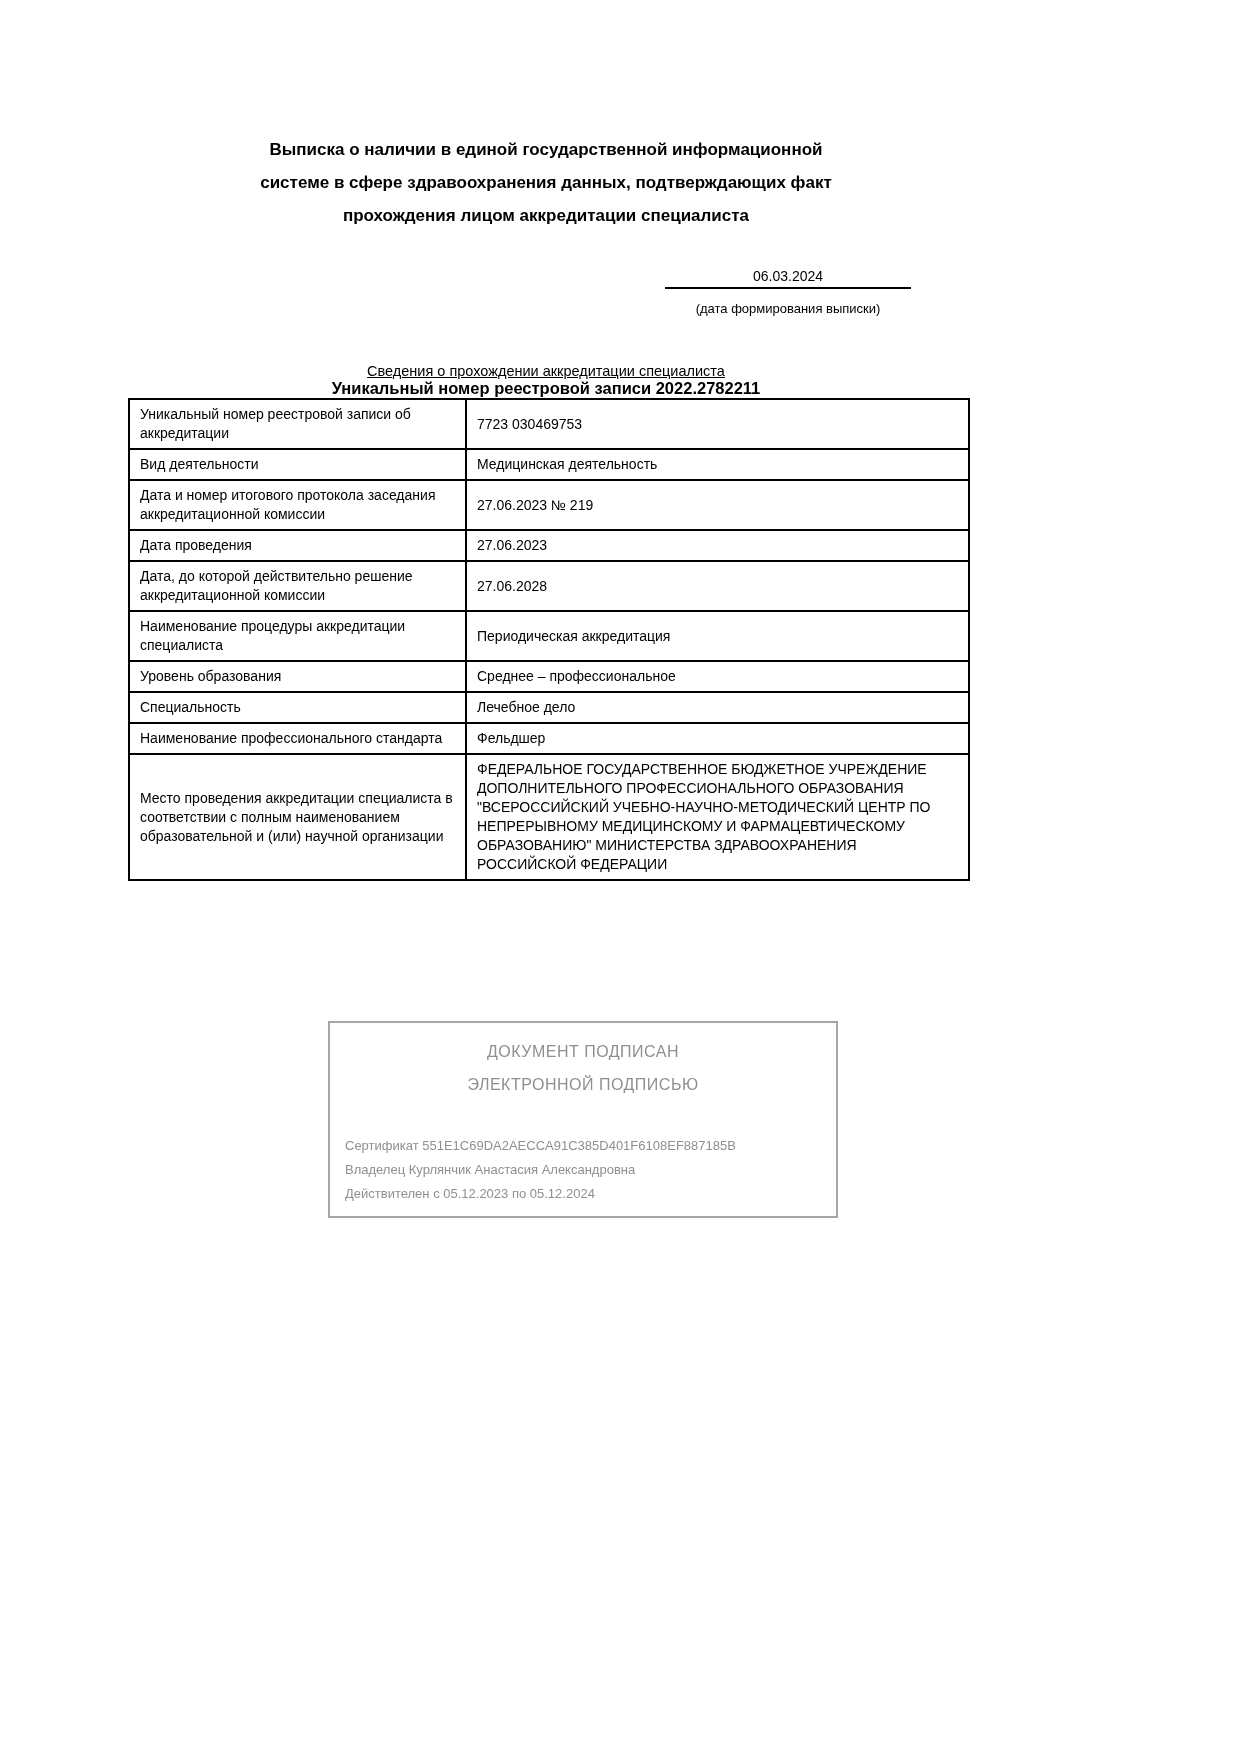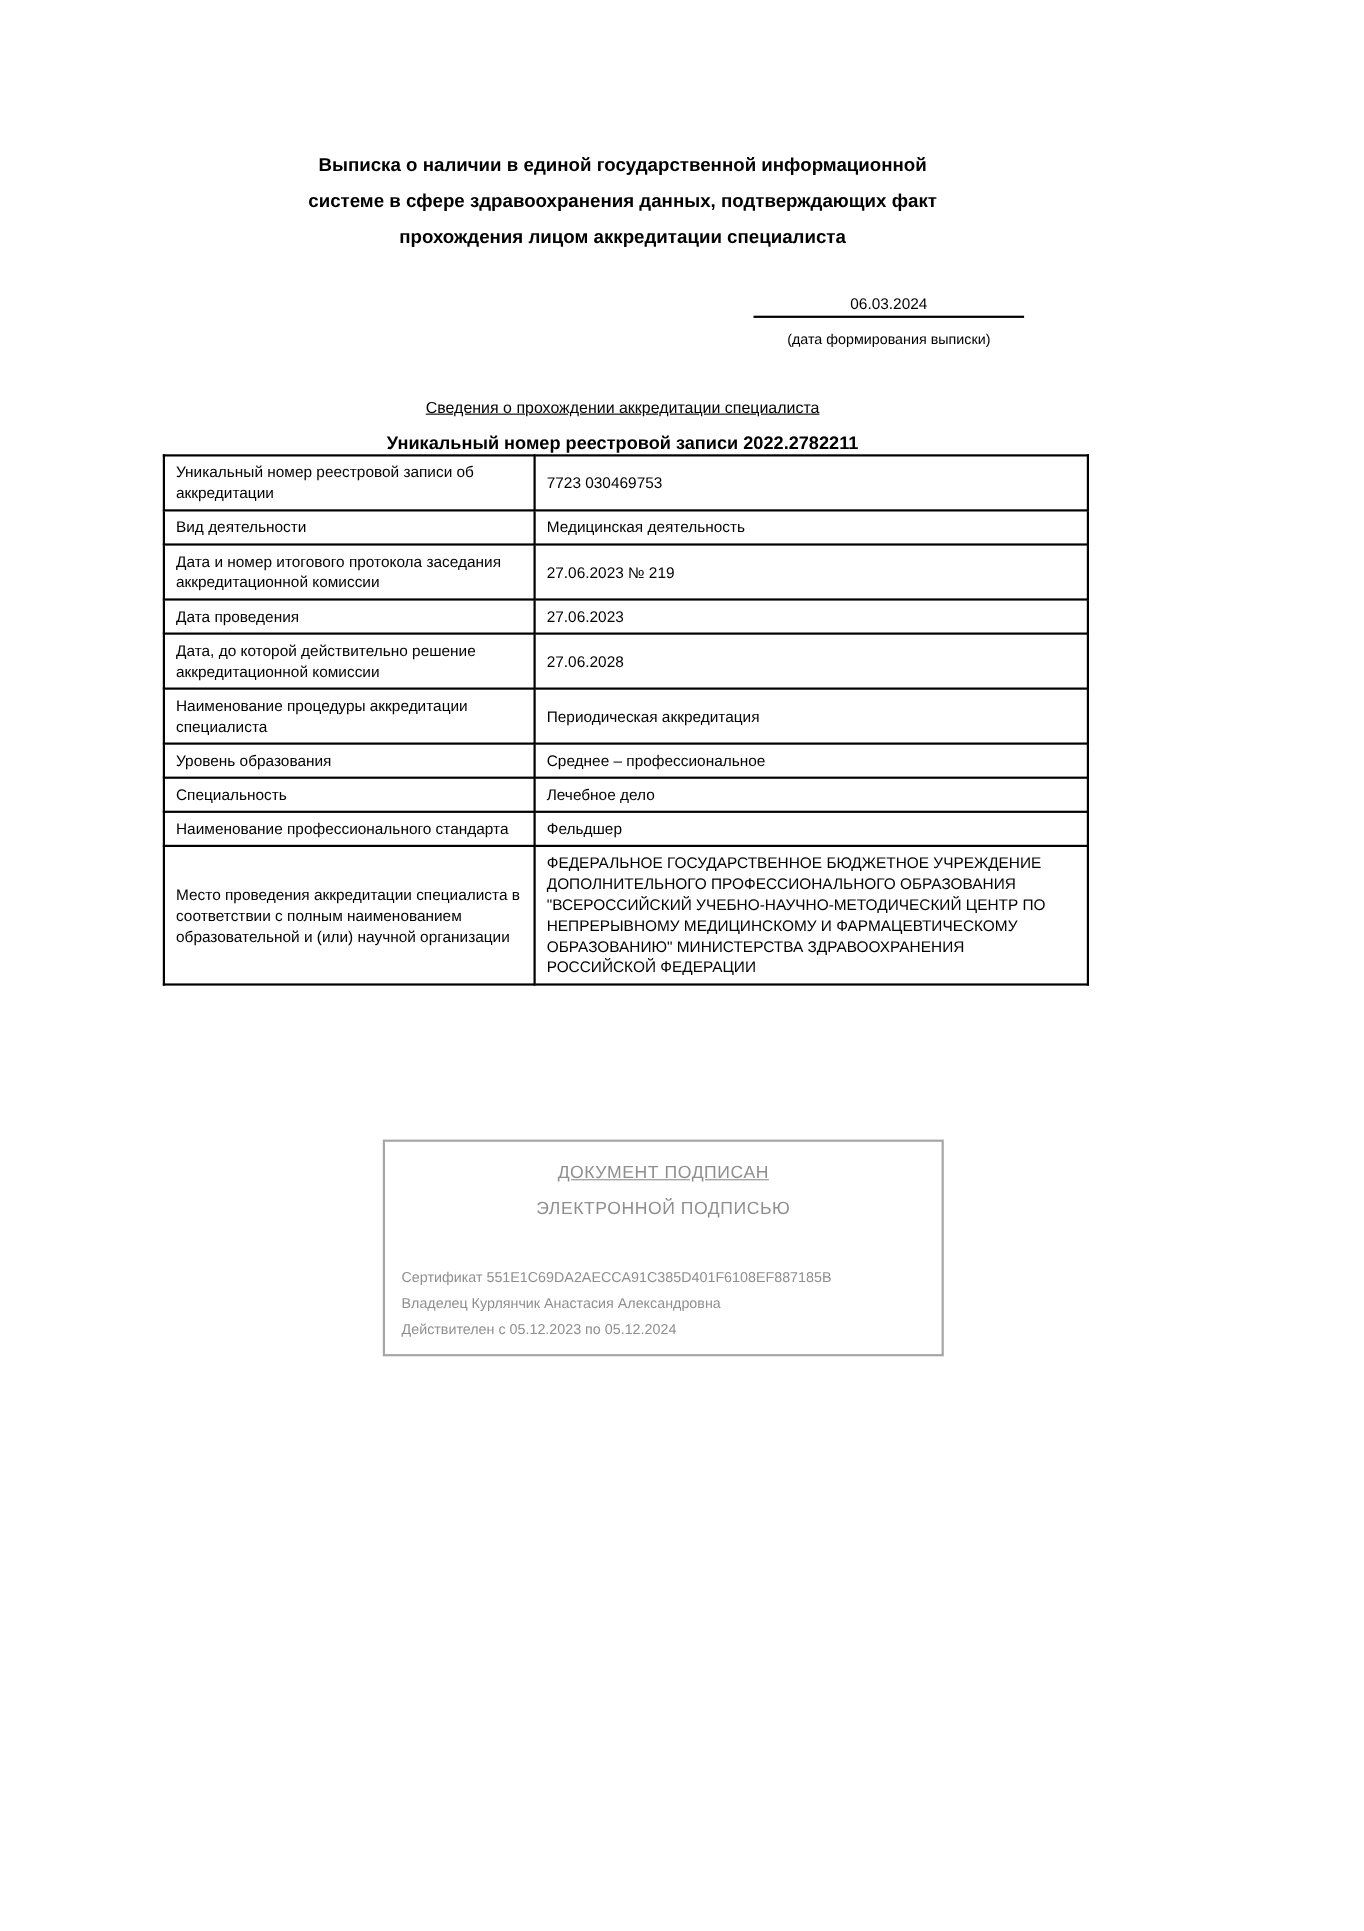--- a/index.html
+++ b/index.html
@@ -11,21 +11,21 @@
   }
   .page {
     position: relative;
     width: 1240px;
     height: 1755px;
     background: #ffffff;
     overflow: hidden;
   }
   .content {
     position: absolute;
-    left: 148px;
+    left: 128px;
     top: 0;
     width: 836px;
   }
   .doc-title {
     margin-top: 133px;
     text-align: center;
     font-weight: bold;
     font-size: 17px;
     line-height: 33px;
   }
@@ -51,21 +51,20 @@
     line-height: 22px;
     padding: 0 2px;
   }
   .section-heading {
     margin-top: 47px;
     text-align: center;
     font-size: 14.5px;
     text-decoration: underline;
   }
   .registry-heading {
-    margin-top: 15px;
     text-align: center;
     font-weight: bold;
     font-size: 16.5px;
   }
   table.acc-table {
     width: 836px;
     border-collapse: collapse;
     table-layout: fixed;
   }
   table.acc-table td {
@@ -84,21 +83,20 @@
     width: 476px;
     border: 2px solid #a6a6a6;
     padding: 12px 15px 14px 15px;
     color: #8f8f8f;
   }
   .sig-line1 {
     text-align: center;
     font-size: 16px;
     letter-spacing: 0.5px;
     margin-top: 8px;
-    text-decoration: underline;
   }
   .sig-line2 {
     text-align: center;
     font-size: 16px;
     letter-spacing: 0.5px;
     margin-top: 15px;
   }
   .sig-detail {
     font-size: 13px;
     line-height: 16px;

